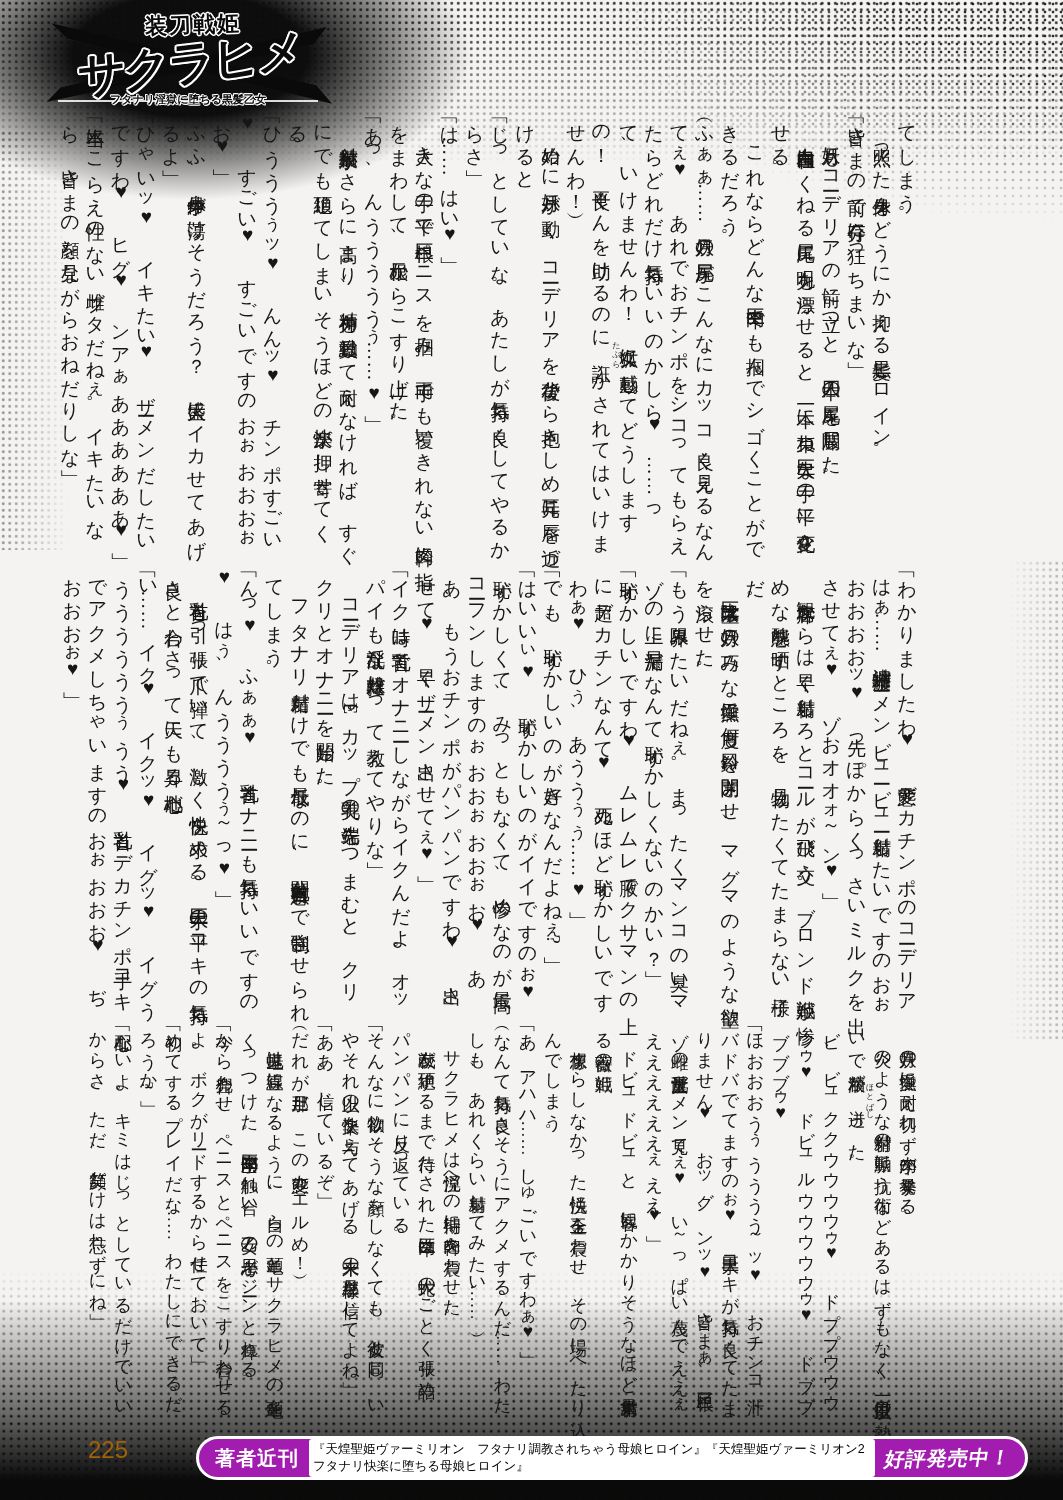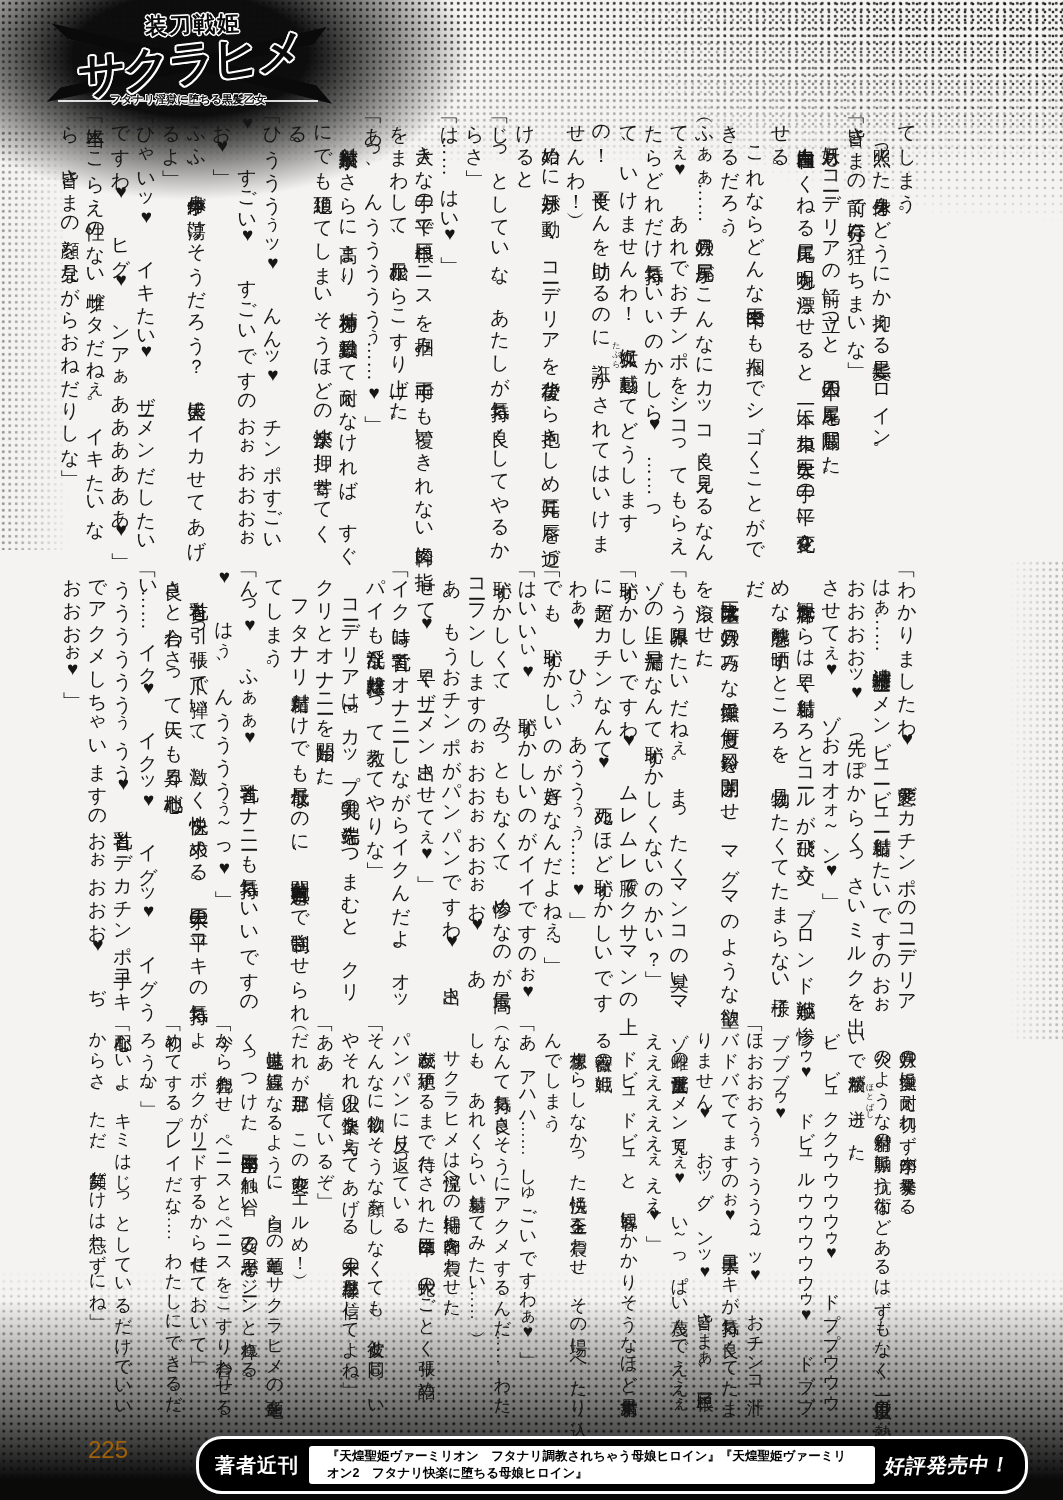--- a/index.html
+++ b/index.html
@@ -57,27 +57,27 @@
         color:#161616;overflow:visible;}
   .band p{margin:0;padding:0;}
   .band-1{top:112px;height:450px;font-size:19px;letter-spacing:1.3px;line-height:25.3px;}
   .band-2{top:566px;height:450px;font-size:19px;letter-spacing:1.3px;line-height:25.3px;}
   .band-3{top:1020px;height:400px;font-size:17.5px;letter-spacing:0.5px;line-height:25.3px;}
   ruby rt{font-size:8px;letter-spacing:0;}
 
   
   .page-number{position:absolute;left:88px;top:1436px;color:#a16207;font-size:24px;
         font-family:"Liberation Sans","DejaVu Sans",sans-serif;z-index:6;}
-  .footer-bar{position:absolute;left:196px;top:1436px;width:832px;height:58px;z-index:6;
-        background:#000000;border:3px solid #fff;border-radius:26px;box-sizing:border-box;
+  .footer-bar{position:absolute;left:196px;top:1436px;width:832px;height:44px;z-index:6;
+        background:#a21caf;border:3px solid #fff;border-radius:26px;box-sizing:border-box;
         display:flex;align-items:center;gap:10px;padding:0 14px 0 16px;
         font-family:"Liberation Sans","DejaVu Sans",sans-serif;}
   .footer-label{color:#fff;font-weight:bold;font-size:20px;white-space:nowrap;letter-spacing:1px;}
   .footer-books{background:#fff;color:#000;font-size:12.5px;line-height:1.35;border-radius:3px;
-        padding:2px 18px;flex:1;font-weight:bold;}
+        padding:2px 4px;flex:1;font-weight:normal;}
   .footer-promo{color:#fff;font-weight:bold;font-size:20px;white-space:nowrap;
         transform:skewX(-10deg) rotate(-1deg);letter-spacing:1px;}
 </style>
 </head>
 <body>
 
 <div class="page">
 
   <div class="shade shade-logo"></div>
   <div class="dots dots-top"></div>

